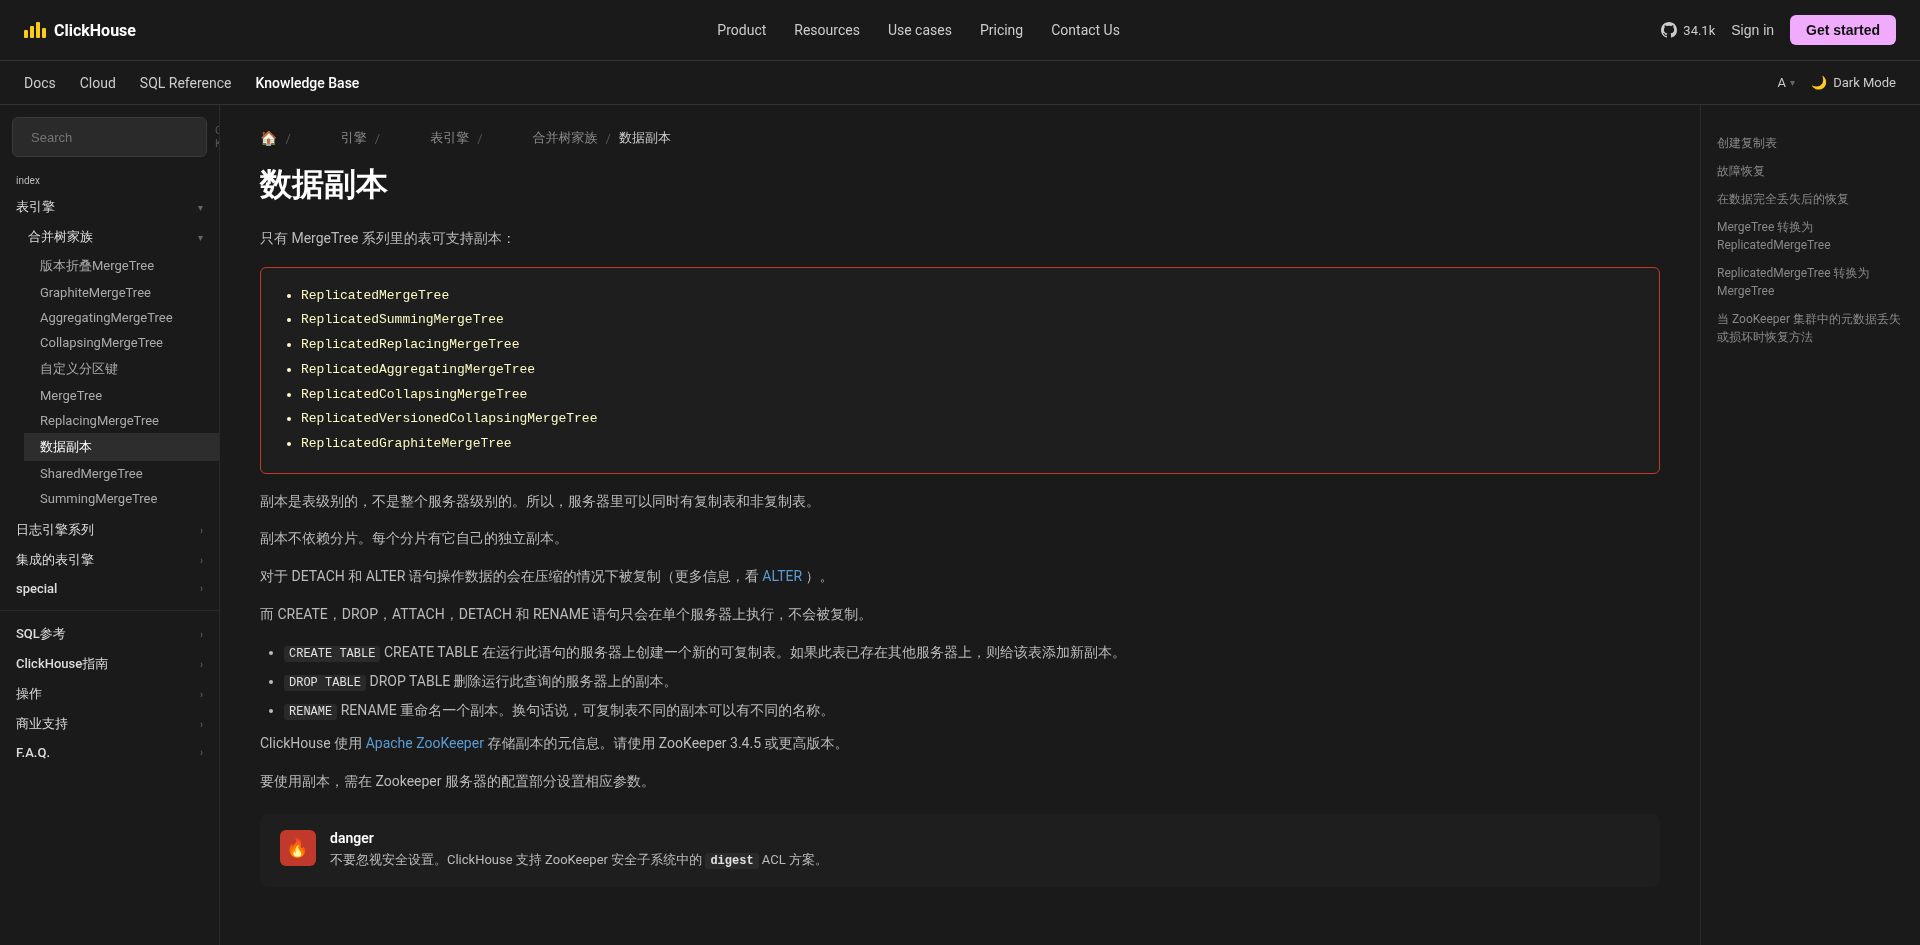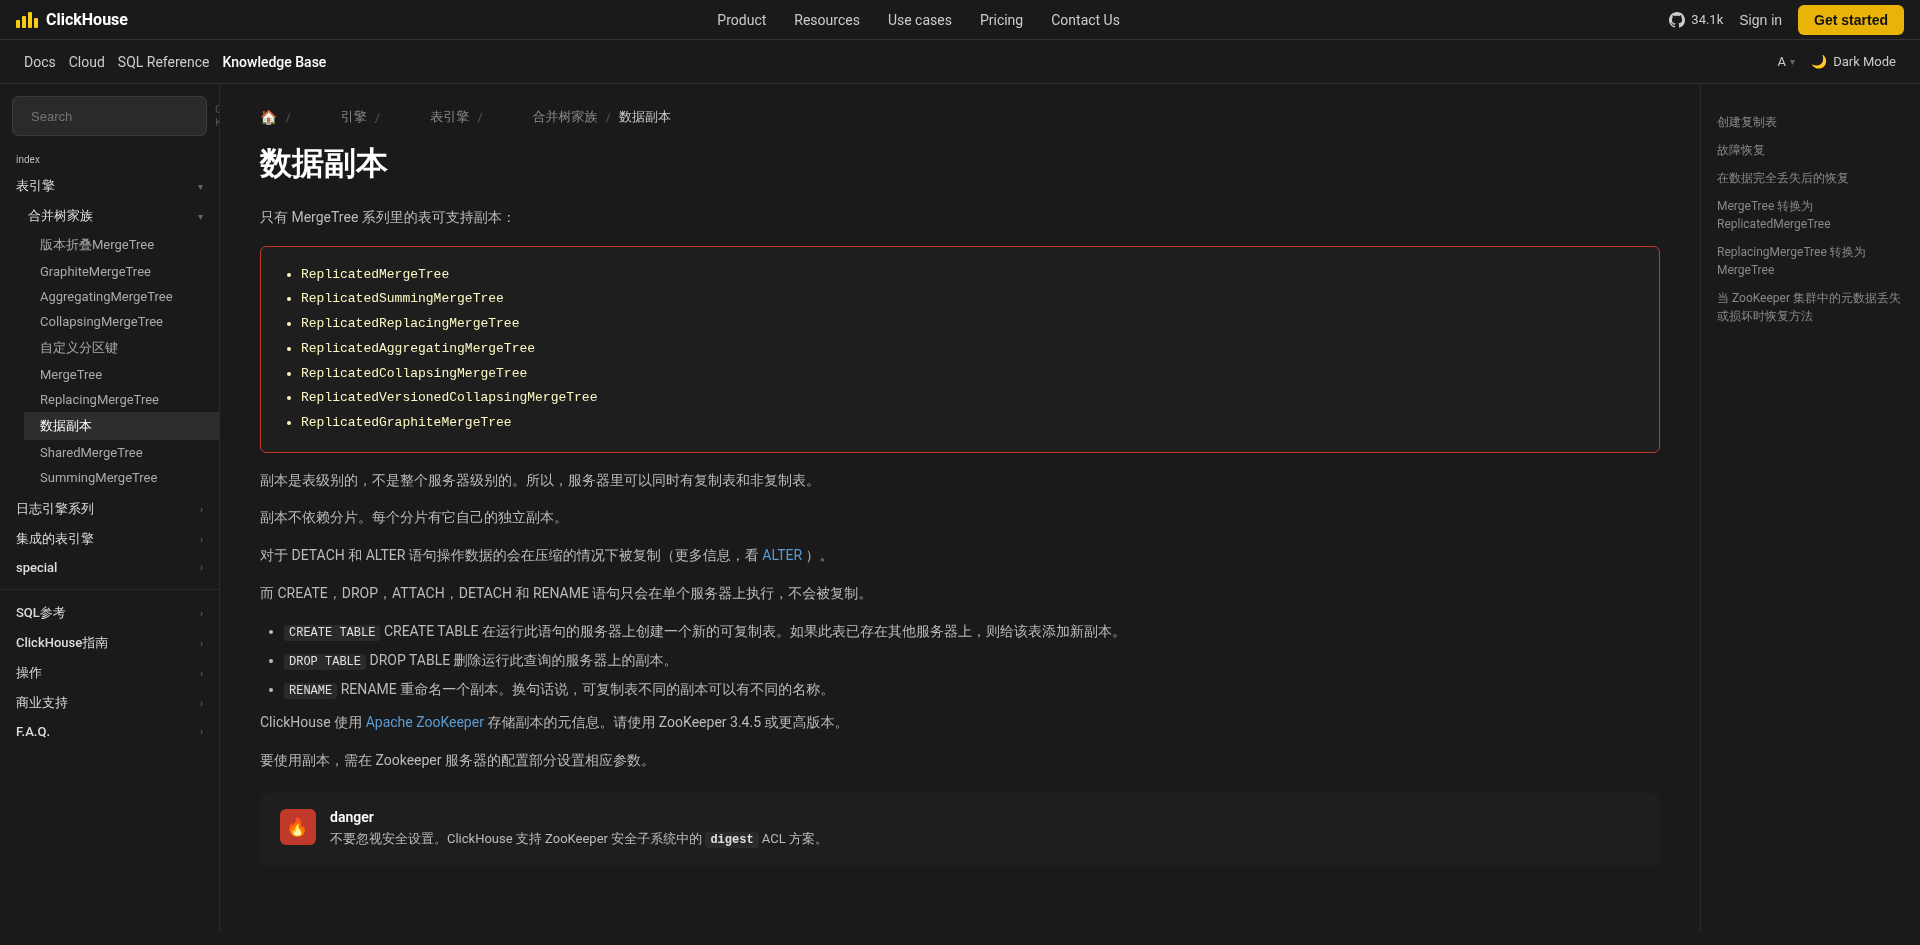--- a/index.html
+++ b/index.html
@@ -10,22 +10,22 @@
       font-size: 14px;
       min-height: 945px;
     }
 
     
     .top-nav {
       background: #1a1a1a;
       border-bottom: 1px solid #333;
       display: flex;
       align-items: center;
-      padding: 0 16px;
-      height: 40px;
+      padding: 0 24px;
+      height: 61px;
       position: sticky;
       top: 0;
       z-index: 100;
     }
     .logo {
       display: flex;
       align-items: center;
       gap: 8px;
       color: #fff;
       font-weight: 700;
@@ -69,21 +69,21 @@
       cursor: pointer;
     }
     .sign-in-btn {
       color: #ccc;
       background: none;
       border: none;
       font-size: 14px;
       cursor: pointer;
     }
     .get-started-btn {
-      background: #eab308;
+      background: #f0abfc;
       color: #111;
       border: none;
       border-radius: 6px;
       padding: 7px 16px;
       font-size: 14px;
       font-weight: 600;
       cursor: pointer;
     }
 
     
@@ -91,21 +91,21 @@
       background: #1a1a1a;
       border-bottom: 1px solid #333;
       display: flex;
       align-items: center;
       padding: 0 24px;
       height: 44px;
       justify-content: space-between;
     }
     .secondary-nav-left {
       display: flex;
-      gap: 13px;
+      gap: 24px;
       align-items: center;
     }
     .secondary-nav-link {
       color: #ccc;
       text-decoration: none;
       font-size: 14px;
       cursor: pointer;
     }
     .secondary-nav-link.active {
       color: #fff;
@@ -583,16 +583,16 @@
         </div>
       </div>
     </div>
   </main>
 
   <aside class="right-toc">
     <a class="toc-item">创建复制表</a>
     <a class="toc-item">故障恢复</a>
     <a class="toc-item">在数据完全丢失后的恢复</a>
     <a class="toc-item">MergeTree 转换为 ReplicatedMergeTree</a>
-    <a class="toc-item">ReplacingMergeTree 转换为 MergeTree</a>
+    <a class="toc-item">ReplicatedMergeTree 转换为 MergeTree</a>
     <a class="toc-item">当 ZooKeeper 集群中的元数据丢失或损坏时恢复方法</a>
   </aside>
 </div>
 
 </body></html>

